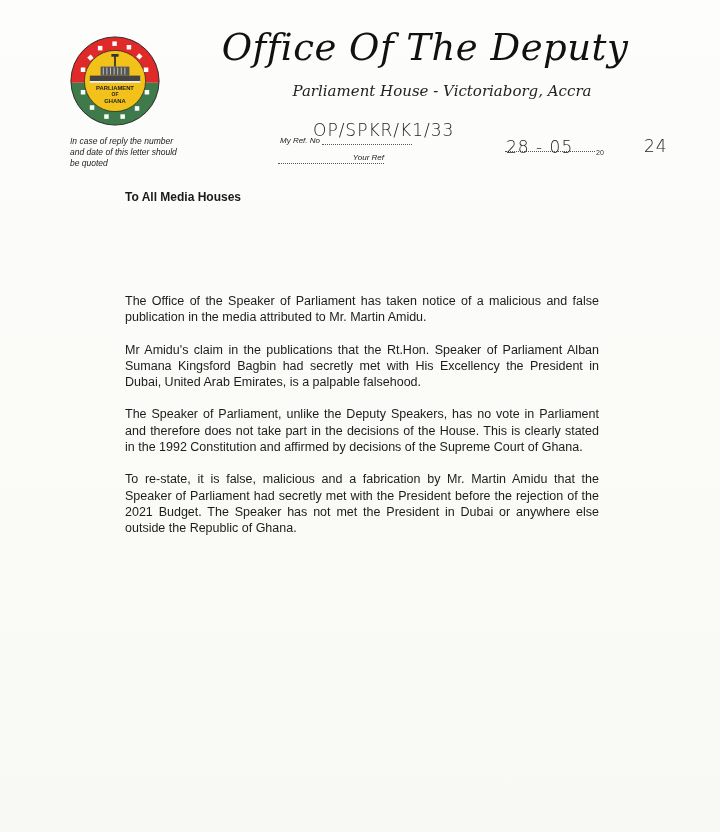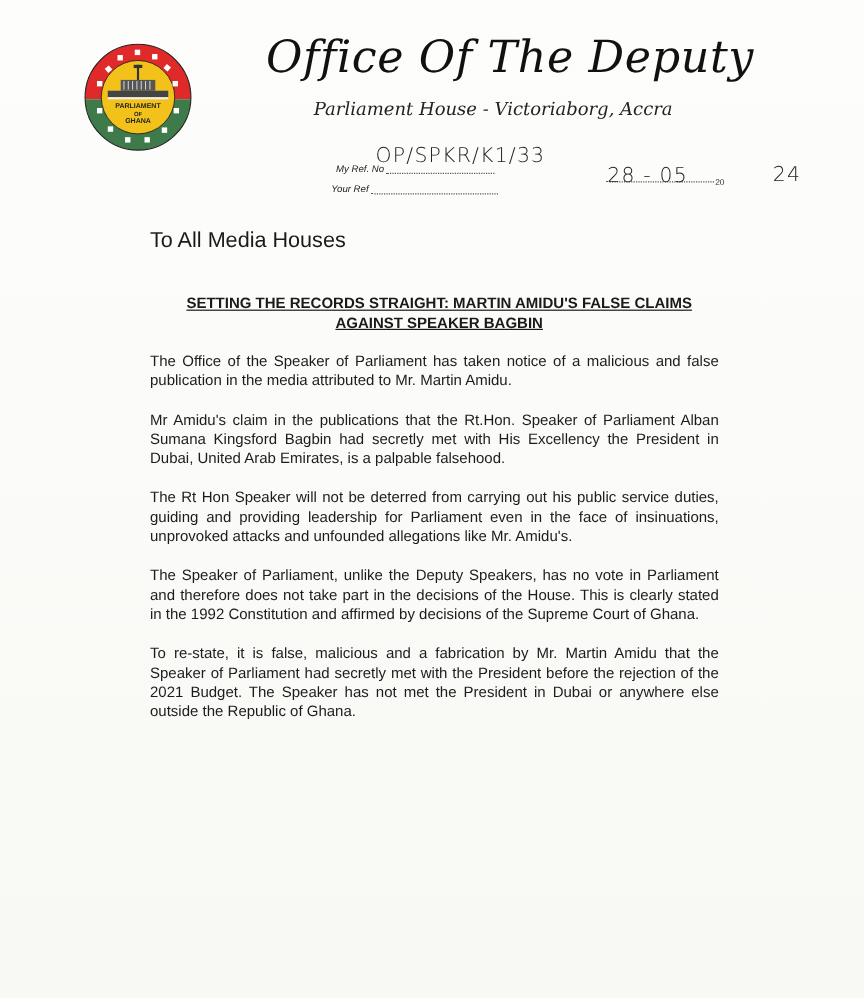--- a/index.html
+++ b/index.html
@@ -19,36 +19,36 @@
     font-size: 8.5px; font-style: italic; line-height: 11px; color: #222;
   }
 
   
   .office-title {
     position: absolute; left: 220px; top: 26px; width: 410px; text-align: center;
     font-family: "DejaVu Serif", serif; font-style: italic;
     font-size: 37px; letter-spacing: 0.5px; color: #111;
   }
   .office-address {
-    position: absolute; left: 236px; top: 82px; width: 350px; text-align: center;
+    position: absolute; left: 267px; top: 82px; width: 350px; text-align: center;
     font-family: "DejaVu Serif", serif; font-style: italic;
     font-size: 15px; color: #222;
   }
 
   
   .ref-row { position: absolute; font-size: 8px; font-style: italic; color: #222; display: flex; align-items: flex-end; }
   .ref-label { white-space: nowrap; }
   .dots { border-bottom: 1px dotted #555; height: 1px; margin-left: 2px; }
   .handwrite {
     position: absolute; font-family: "DejaVu Sans", sans-serif; font-size: 17px;
     color: #222; letter-spacing: 1px; font-weight: 300;
   }
   .year-prefix { position: absolute; font-size: 7px; color: #333; }
 
-  .to-line { position: absolute; left: 125px; top: 190px; font-size: 18px; font-weight: normal; }
+  .to-line { position: absolute; left: 125px; top: 190px; font-size: 12px; font-weight: bold; }
 
   .heading {
     position: absolute; left: 110px; top: 245px; width: 512px; text-align: center;
     font-size: 12.5px; font-weight: bold; text-decoration: underline; line-height: 16px;
   }
 
   .body-text {
     position: absolute; left: 125px; width: 490px;
     font-size: 12.5px; line-height: 16.3px; text-align: justify; color: #1c1c1c;
   }
@@ -101,50 +101,46 @@
         <line x1="57" y1="35" x2="57" y2="43"></line>
       <line x1="61" y1="35" x2="61" y2="43"></line>
     </g>
     <rect x="22" y="44" width="56" height="6" fill="#444"></rect>
     <rect x="22" y="50" width="56" height="2" fill="#eee"></rect>
     <text x="50" y="60" font-size="6.5" font-weight="bold" text-anchor="middle" fill="#222" font-family="Liberation Sans, sans-serif">PARLIAMENT</text>
     <text x="50" y="67" font-size="5.5" font-weight="bold" text-anchor="middle" fill="#222" font-family="Liberation Sans, sans-serif">OF</text>
     <text x="50" y="74" font-size="6.5" font-weight="bold" text-anchor="middle" fill="#222" font-family="Liberation Sans, sans-serif">GHANA</text>
   </svg>
 
+  <div class="reply-note">In case of reply the number and date of this letter should be quoted</div>
 
   <div class="office-title">Office Of The Deputy</div>
   <div class="office-address">Parliament House - Victoriaborg, Accra</div>
 
   <div class="ref-row" style="left:280px; top:136px;">
     <span class="ref-label">My Ref. No</span>
     <span class="dots" style="width:90px;"></span>
   </div>
   <div class="handwrite" style="left:313px; top:120px;">OP/SPKR/K1/33</div>
 
-  <div class="ref-row" style="left:276px; top:153px;">
+  <div class="ref-row" style="left:276px; top:153px;flex-direction:column;">
     <span class="ref-label">Your Ref</span>
     <span class="dots" style="width:106px;"></span>
     <span></span>
   </div>
 
   <div class="ref-row" style="left:503px; top:150px;">
     <span class="dots" style="width:90px;"></span>
   </div>
   <div class="handwrite" style="left:506px; top:137px;">28 - 05</div>
   <div class="year-prefix" style="left:596px; top:149px;">20</div>
   <div class="handwrite" style="left:644px; top:136px;">24</div>
 
   <div class="to-line">To All Media Houses</div>
 
-  <div class="heading">
-    <div>SETTING THE RECORDS STRAIGHT: MARTIN AMIDU'S FALSE CLAIMS</div>
-    <div>AGAINST SPEAKER BAGBIN</div>
-  </div>
 
   <div class="body-text" style="top:293px;">
     <p>The Office of the Speaker of Parliament has taken notice of a malicious and false publication in the media attributed to Mr. Martin Amidu.</p>
     <p>Mr Amidu's claim in the publications that the Rt.Hon. Speaker of Parliament Alban Sumana Kingsford Bagbin had secretly met with His Excellency the President in Dubai, United Arab Emirates, is a palpable falsehood.</p>
-    <p>The Rt Hon Speaker will not be deterred from carrying out his public service duties, guiding and providing leadership for Parliament even in the face of insinuations, unprovoked attacks and unfounded allegations like Mr. Amidu's.</p>
     <p>The Speaker of Parliament, unlike the Deputy Speakers, has no vote in Parliament and therefore does not take part in the decisions of the House. This is clearly stated in the 1992 Constitution and affirmed by decisions of the Supreme Court of Ghana.</p>
     <p>To re-state, it is false, malicious and a fabrication by Mr. Martin Amidu that the Speaker of Parliament had secretly met with the President before the rejection of the 2021 Budget. The Speaker has not met the President in Dubai or anywhere else outside the Republic of Ghana.</p>
   </div>
 </div>
 
 </body></html>

